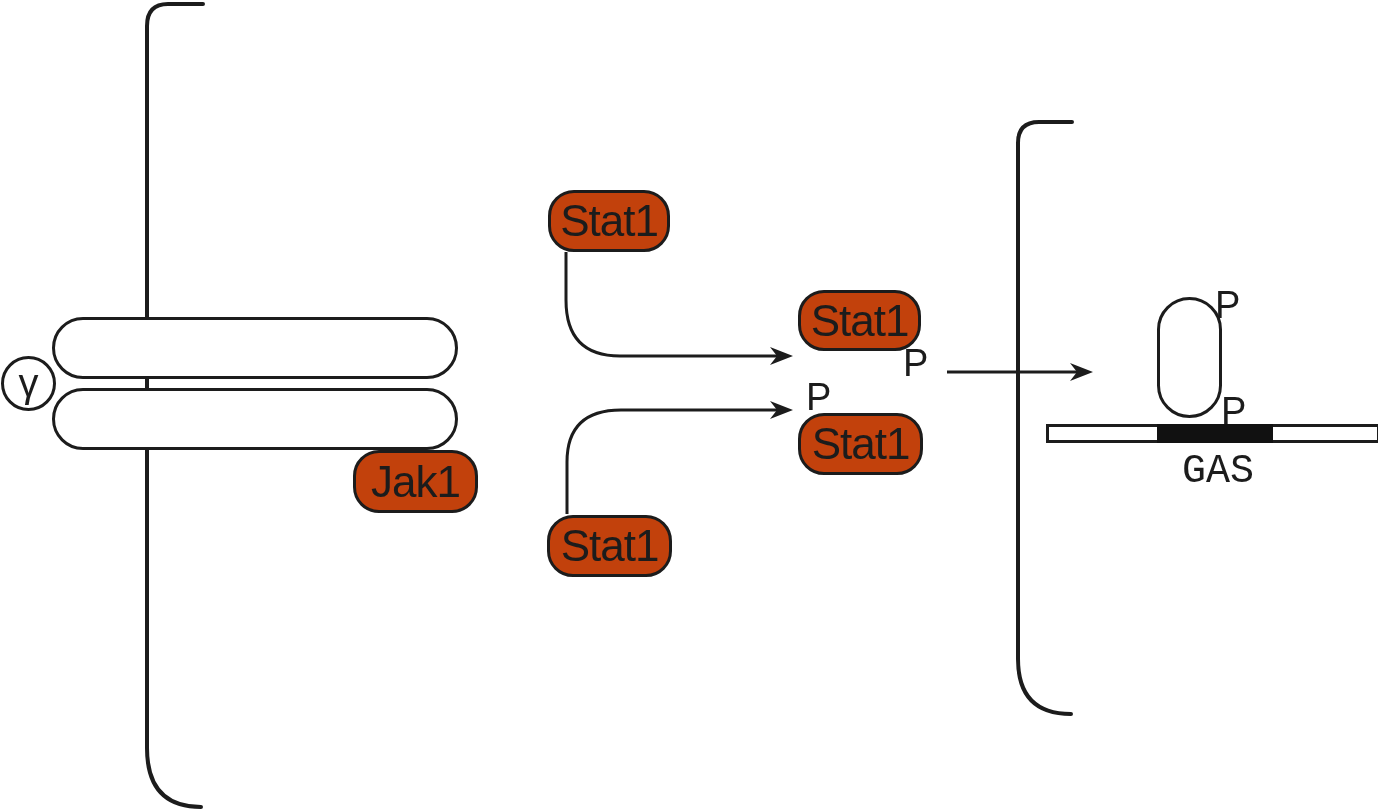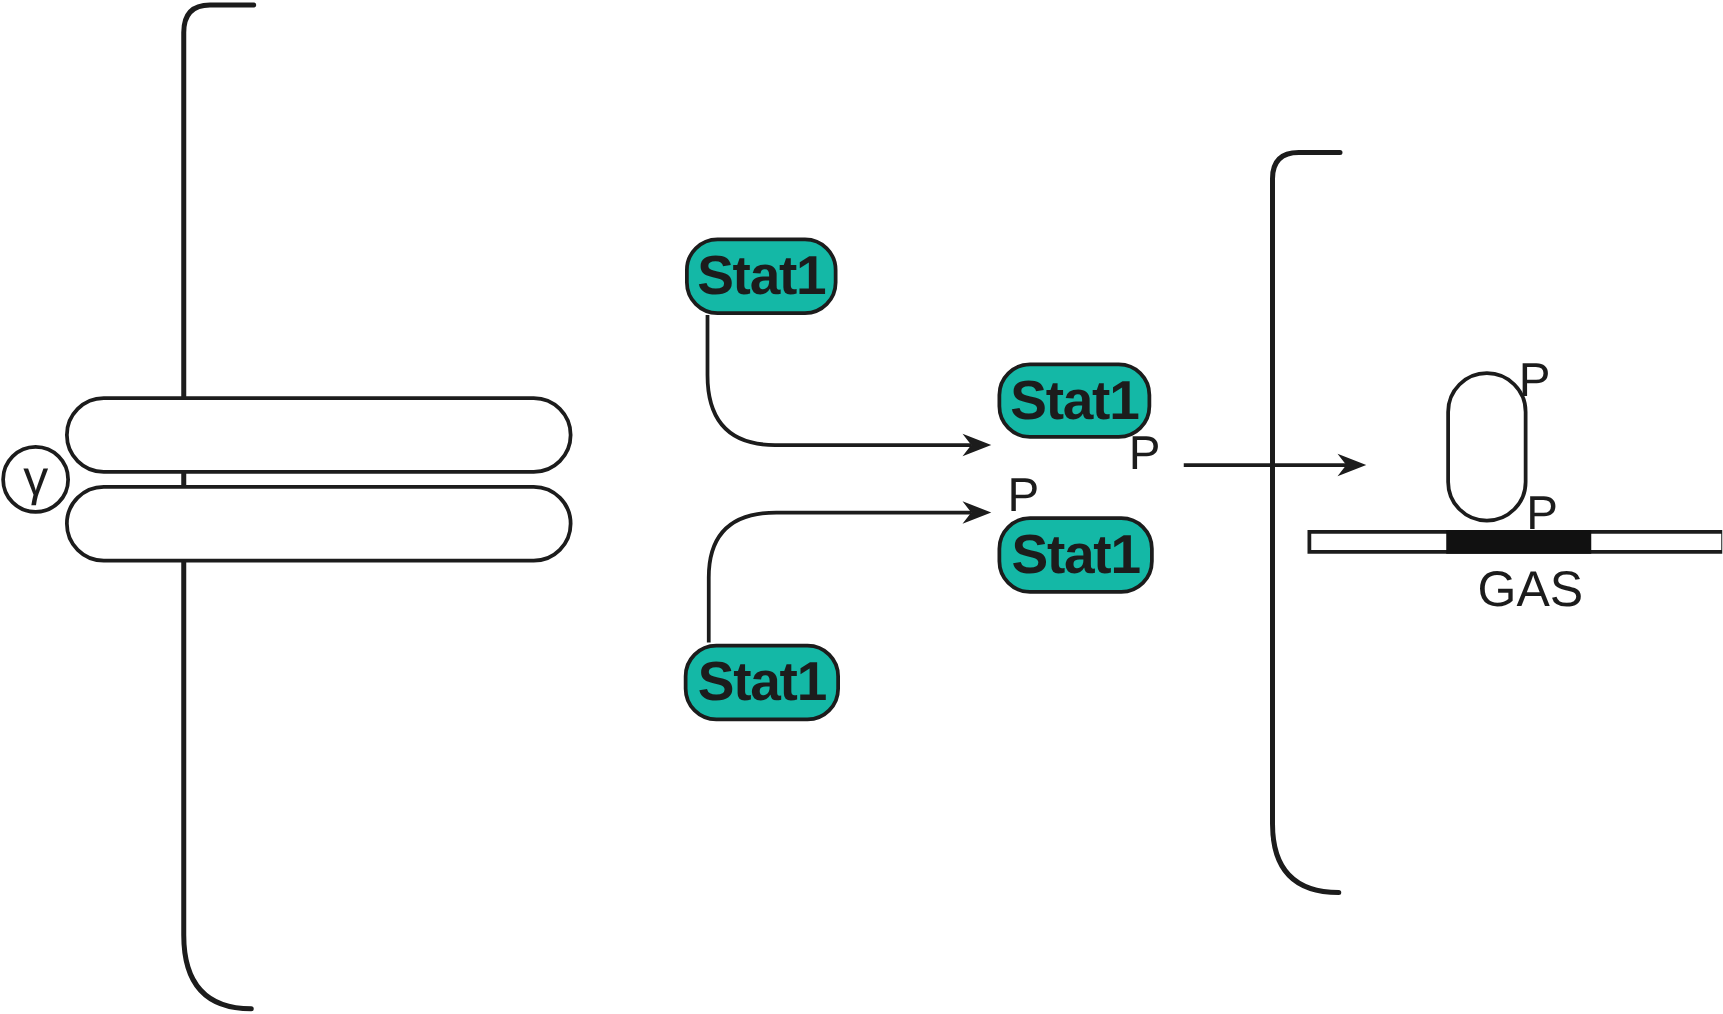--- a/index.html
+++ b/index.html
@@ -14,26 +14,26 @@
   }
   .layer {
     position: absolute;
     left: 0; top: 0;
     width: 1378px; height: 811px;
   }
   .abs { position: absolute; box-sizing: border-box; }
   .pill {
     border: 3.5px solid #1c1c1c;
     border-radius: 26px;
-    background: #14b8a6;
+    background: #c2410c;
     display: flex;
     align-items: center;
     justify-content: center;
     font-size: 44px;
-    font-weight: 700;
+    font-weight: 400;
     letter-spacing: -1px;
     color: #1c1c1c;
   }
   .chain {
     border: 3.5px solid #1c1c1c;
     border-radius: 31px;
     background: #ffffff;
   }
   .circle {
     border: 3.5px solid #1c1c1c;
@@ -85,20 +85,23 @@
     <path class="stroke shaft" d="M 566 252 L 566 300 Q 566 356 620 356 L 777 356"></path>
     <polygon class="head" points="793,356 770,347 777,356 770,365"></polygon>
 
     <path class="stroke shaft" d="M 567 514 L 567 462 Q 567 410 621 410 L 777 410"></path>
     <polygon class="head" points="793,410 770,401 777,410 770,419"></polygon>
 
     <line class="stroke shaft" x1="947" y1="372" x2="1078" y2="372"></line>
     <polygon class="head" points="1093,372 1070,363 1077,372 1070,381"></polygon>
   </svg>
 
+  <div class="abs pill" style="left:353px; top:450px; width:125px; height:63px;">
+    <span>Jak1</span>
+  </div>
 
   <div class="abs chain" style="left:52px; top:317px; width:406px; height:62px;"></div>
   <div class="abs chain" style="left:52px; top:388px; width:406px; height:62px;"></div>
 
   <div class="abs circle" style="left:1px; top:356px; width:55px; height:55px;">
     <span>γ</span>
   </div>
 
   <div class="abs pill" style="left:548px; top:190px; width:122px; height:62px;">
     <span>Stat1</span>
@@ -116,15 +119,15 @@
   <div class="abs pill" style="left:798px; top:413px; width:125px; height:62px;">
     <span>Stat1</span>
   </div>
 
   <div class="abs capsule" style="left:1157px; top:297px; width:65px; height:121px;"></div>
   <div class="abs plabel" style="left:1215px; top:286px;">P</div>
   <div class="abs plabel" style="left:1221px; top:392px;">P</div>
 
   <div class="abs dna-bar" style="left:1046px; top:424px; width:334px; height:19px;"></div>
   <div class="abs gas-fill" style="left:1157px; top:424px; width:116px; height:19px;"></div>
-  <div class="abs gas-label" style="left:1182px; top:452px;">GAS</div>
+  <div class="abs gas-label" style="left:1182px; top:452px;font-family:Liberation Mono, monospace;">GAS</div>
 
 </div>
 
 </body></html>

